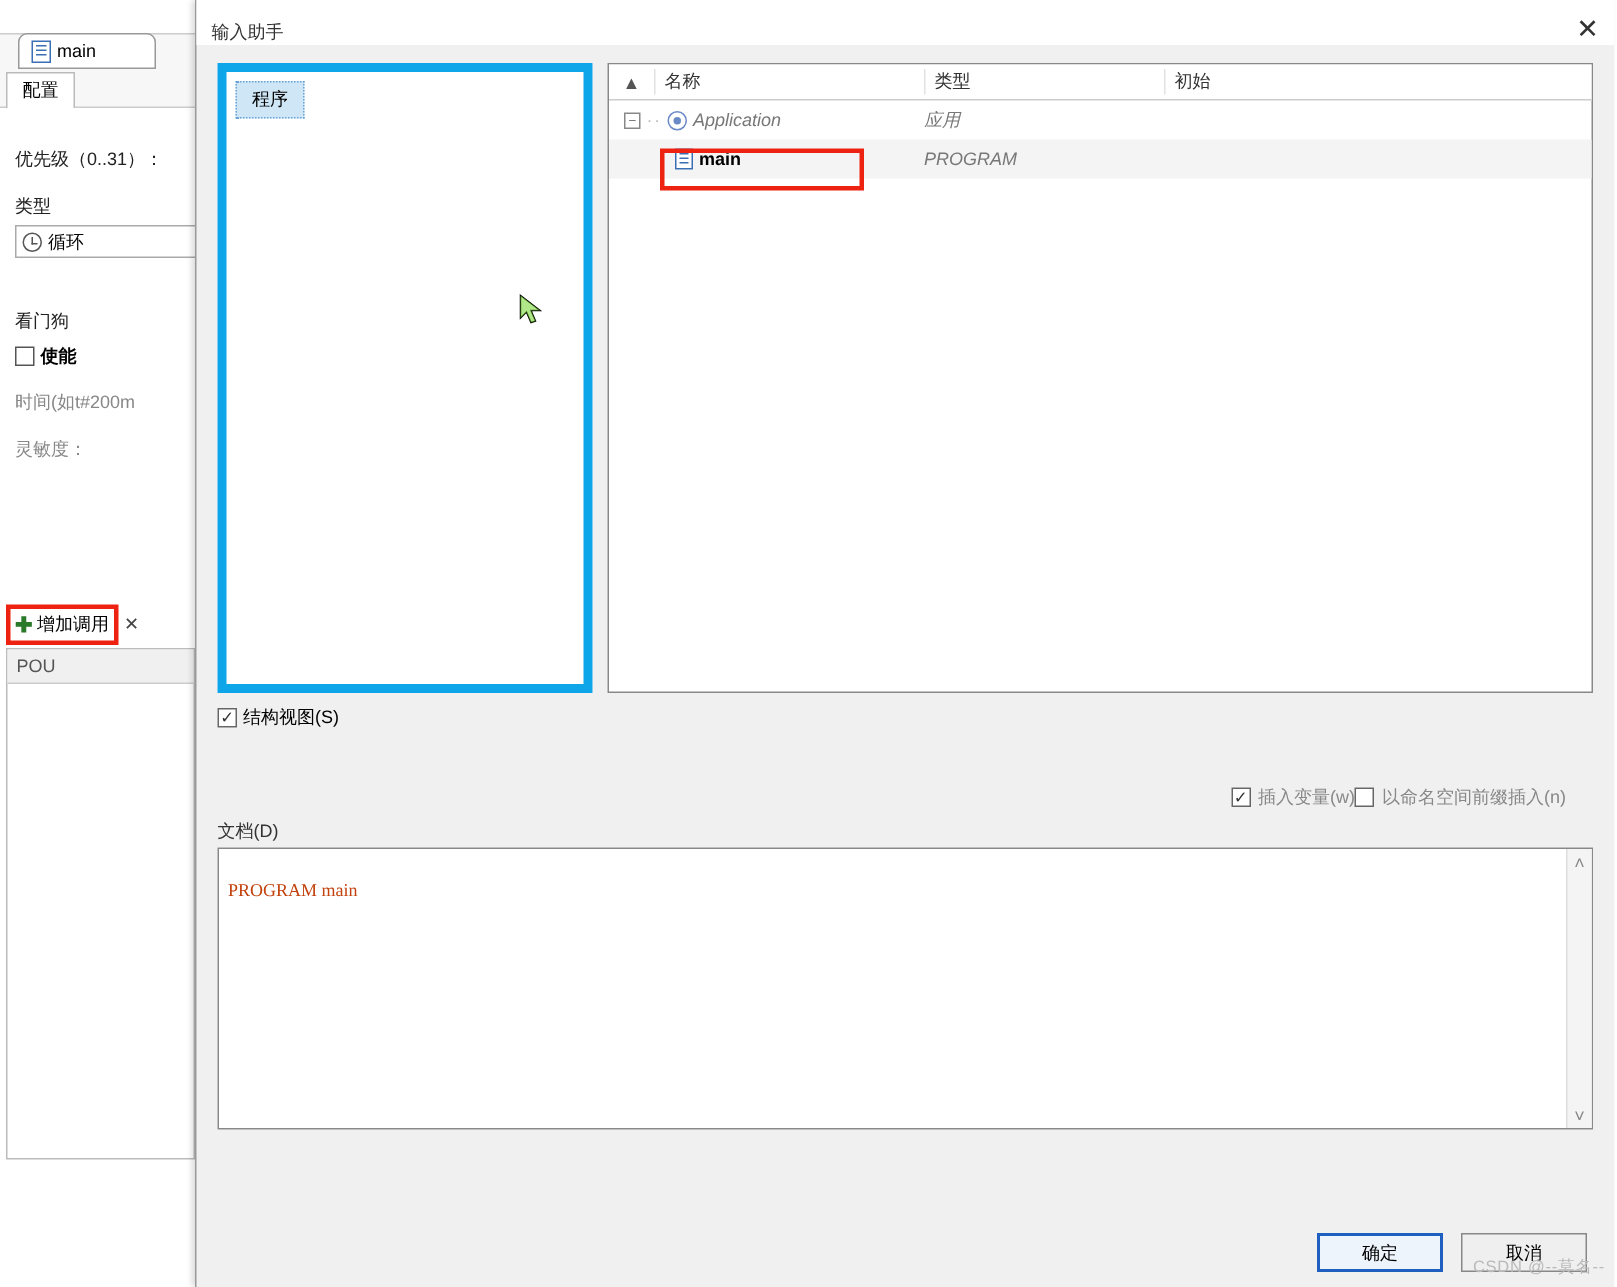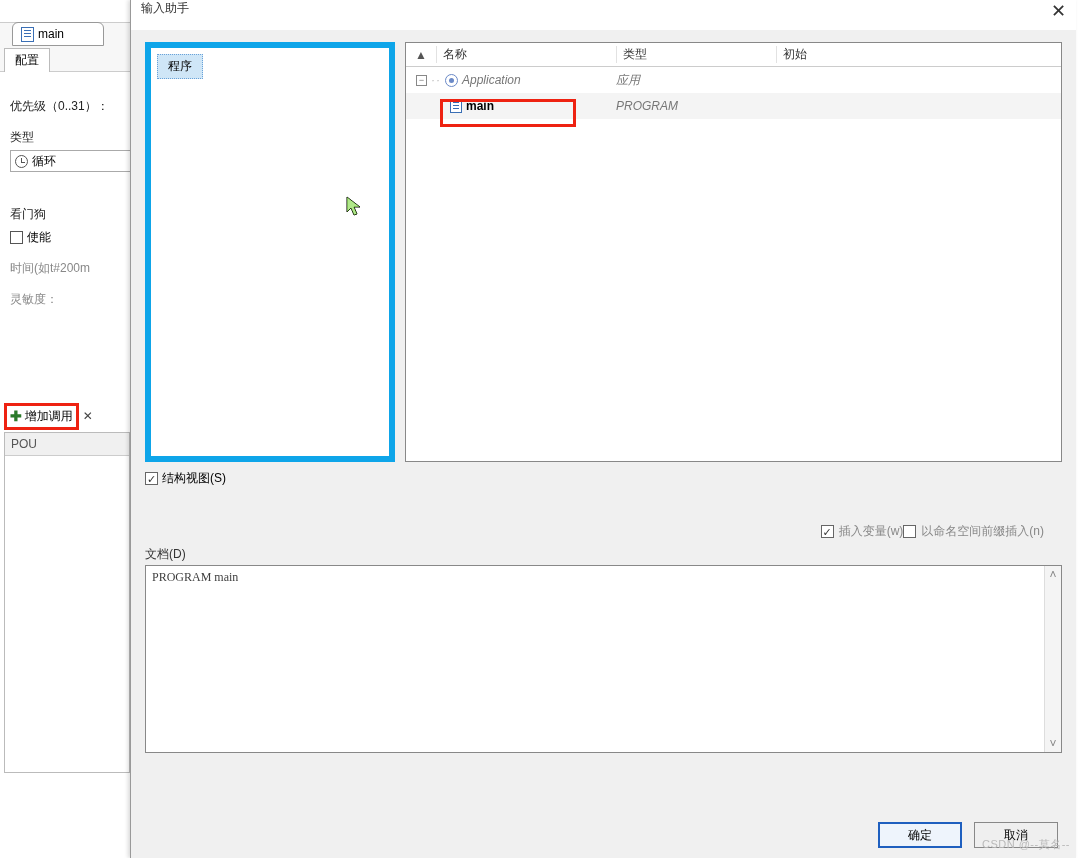--- a/index.html
+++ b/index.html
@@ -12,33 +12,33 @@
 .bg-tab-main .doc-icon { width:13px; height:15px; border:1px solid #3a6fb5; position:relative;}
 .bg-tab-main .doc-icon::after{content:"";position:absolute;left:2px;top:2px;right:2px;height:1px;background:#3a6fb5; box-shadow:0 3px 0 #3a6fb5, 0 6px 0 #3a6fb5;}
 .bg-subtab-row { position:absolute; top:48px; left:0; width:130px; height:24px; background:#f7f7f7; border-bottom:1px solid #ccc;}
 .bg-subtab { display:inline-block; margin-left:4px; padding:3px 10px; background:#fff; border:1px solid #bbb; border-bottom:none;}
 .bg-content { position:absolute; top:72px; left:0; width:148px; padding:12px 10px; }
 .bg-label { color:#222; margin-top:14px; display:block;}
 .bg-field { margin-top:4px; height:22px; border:1px solid #aaa; display:flex; align-items:center; padding:0 4px; gap:4px; background:#fff;}
 .clock-icon{width:13px;height:13px;border:1px solid #555;border-radius:50%;position:relative}
 .clock-icon::after{content:"";position:absolute;left:5px;top:2px;width:1px;height:5px;background:#555}
 .clock-icon::before{content:"";position:absolute;left:5px;top:6px;width:4px;height:1px;background:#555}
-.bg-chk-row{ margin-top:6px; display:flex; align-items:center; gap:4px;}
+.bg-chk-row{ margin-top:6px; display:flex; align-items:center; gap:4px;font-weight:bold;}
 .bg-chk{ width:13px; height:13px; border:1px solid #555; background:#fff;}
 .bg-toolbar { position:absolute; top:404px; left:4px; height:24px; width:126px; display:flex; align-items:center;}
 .red-box { border:3px solid #e21; }
 .bg-addcall { display:flex; align-items:center; gap:3px; padding:2px 3px; }
 .plus-icon{font-weight:bold; color:#2a7a2a; font-size:14px; line-height:12px;}
 .x-icon{color:#444; margin-left:4px;}
 .bg-grid { position:absolute; top:432px; left:4px; width:126px; height:341px; border:1px solid #bbb; background:#fff;}
 .bg-grid-head{ background:#f0f0f0; border-bottom:1px solid #ccc; padding:4px 6px; color:#555;}
 
 
 .dialog { position:absolute; top:0; left:130px; width:946px; height:858px; background:#f0f0f0; border-left:1px solid #999; box-shadow:-2px 0 4px rgba(0,0,0,0.15);}
-.dlg-title { height:30px; display:flex; align-items:flex-start; justify-content:space-between; padding:0 10px; background:#fff;gap:19px;}
+.dlg-title { height:30px; display:flex; align-items:flex-end; justify-content:space-between; padding:0 10px; background:#fff;gap:19px;}
 .dlg-title-text{ color:#333;}
 .dlg-close{ font-size:18px; color:#333; cursor:pointer; font-family:Arial;}
 .dlg-body { padding:12px 14px 10px 14px; }
 
 
 .dlg-tabs { height:26px; display:flex; align-items:flex-end; border-bottom:1px solid #aaa; margin-bottom:6px;}
 .dlg-tab { padding:5px 12px; border:1px solid #aaa; border-bottom:none; background:#f4f4f4; margin-right:2px; position:relative; top:1px; cursor:pointer;}
 .dlg-tab.active { background:#fff; border-bottom:1px solid #fff;}
 
 
@@ -68,21 +68,21 @@
 
 .chk-row { margin-top:8px; display:flex; align-items:center; gap:4px;}
 .chk{ width:13px;height:13px;border:1px solid #666;background:#fff;display:inline-flex;align-items:center;justify-content:center;font-size:10px;line-height:10px;}
 .chk.checked::after{content:"✓"; color:#333; font-size:11px;}
 
 .insert-row{ display:flex; justify-content:flex-end; margin-top:36px; padding-right:18px; color:#888;}
 .insert-row .opt{display:flex; align-items:center; gap:5px;}
 
 .doc-label{ margin-top:6px; color:#333;}
 .doc-area-wrap{ border:1px solid #888; background:#fff; height:188px; position:relative; margin-top:2px;}
-.doc-area{ width:100%; height:100%; border:none; resize:none; padding:4px 6px; font-family:Tahoma; font-size:12px; color:#404040; background:#fff;}
+.doc-area{ width:100%; height:100%; border:none; resize:none; padding:20px 6px; font-family:Tahoma; font-size:12px; color:#c2410c; background:#fff;}
 .vscroll{position:absolute; right:0; top:0; bottom:0; width:17px; background:#f4f4f4; border-left:1px solid #ddd;}
 .vscroll .arr{height:17px; display:flex;align-items:center;justify-content:center; color:#888;}
 .vscroll .arr.bot{position:absolute;bottom:0;left:0;right:0;}
 
 .dlg-buttons{ position:absolute; bottom:10px; right:18px; display:flex; gap:12px;}
 .btn{ width:84px; height:26px; border:1px solid #888; background:#efefef; cursor:pointer; display:flex;align-items:center;justify-content:center;}
 .btn.primary{ border:2px solid #1e5fbf; background:#eef4fc;}
 
 .watermark{ position:absolute; right:6px; bottom:6px; color:#b9b9b9; font-size:11px; letter-spacing:0.5px;}
 

